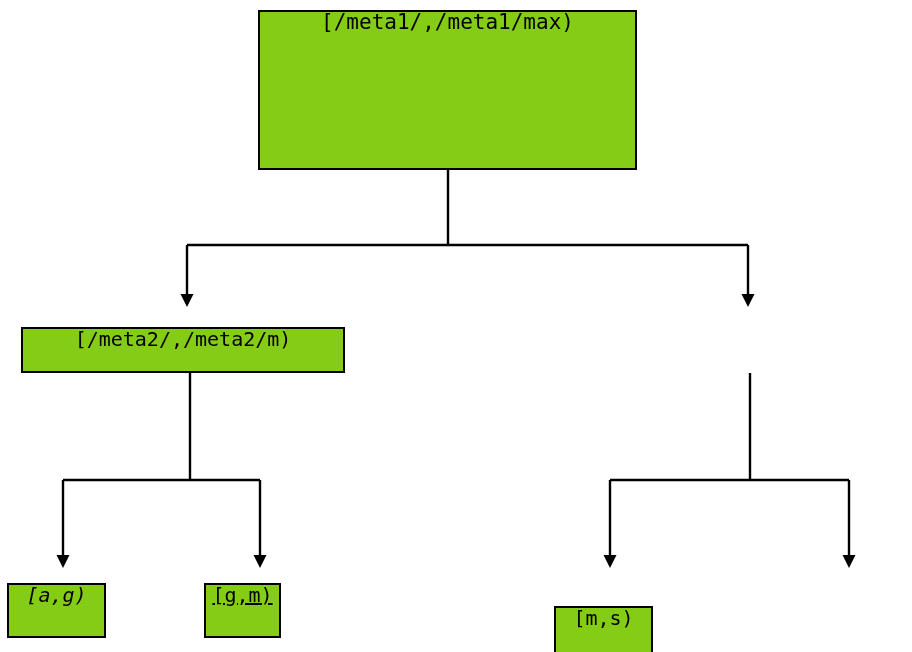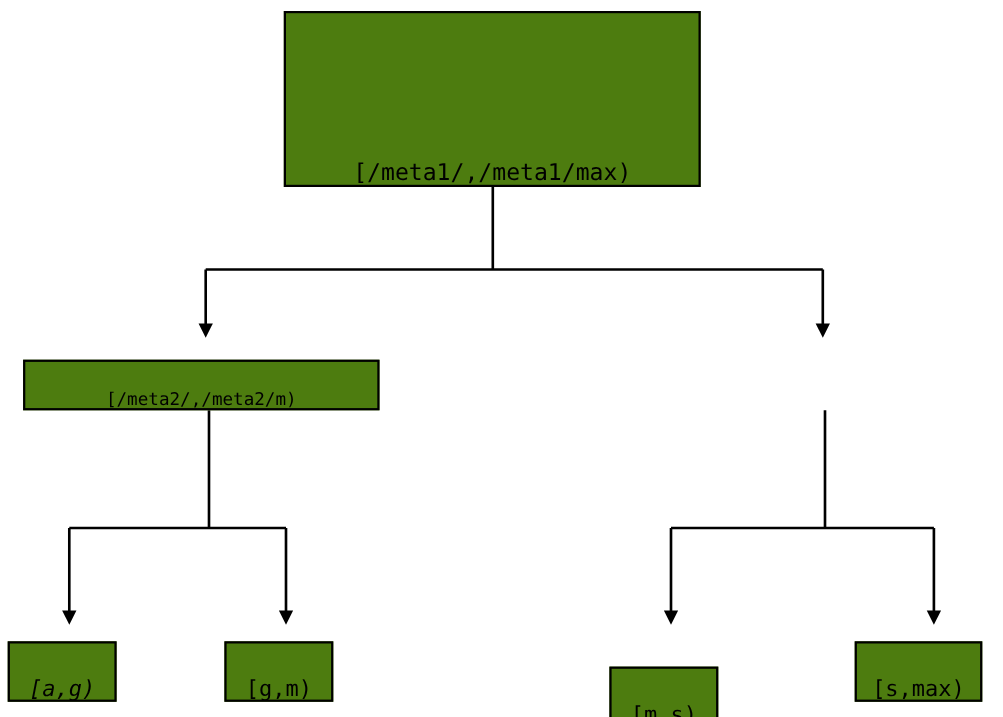--- a/index.html
+++ b/index.html
@@ -22,23 +22,23 @@
     position: absolute;
     left: 0;
     top: 0;
     width: 912px;
     height: 652px;
   }
   .tree-node {
     position: absolute;
     box-sizing: border-box;
     border: 2px solid #000000;
-    background: #4d7c0f;
+    background: #84cc16;
     display: flex;
-    align-items: flex-end;
+    align-items: flex-start;
     justify-content: center;
     color: #000000;
     white-space: pre;
   }
   .node-label {
     display: block;
     line-height: 1;
     letter-spacing: 0px;
   }
   #node-root {
@@ -54,33 +54,34 @@
     width: 324px;
     height: 46px;
   }
   #node-mid-right {
     left: 578px;
     top: 327px;
     width: 320px;
     height: 46px;
   }
   #node-mid-left .node-label,
-  #node-mid-right .node-label { font-size: 16px; }
+  #node-mid-right .node-label { font-size: 20px; }
   #node-leaf-0 {
     left: 7px;
     top: 583px;
     width: 99px;
     height: 55px;
     font-style: italic;
   }
   #node-leaf-1 {
     left: 204px;
     top: 583px;
-    width: 99px;
+    width: 77px;
     height: 55px;
+    text-decoration: underline;
   }
   #node-leaf-2 {
     left: 554px;
     top: 606px;
     width: 99px;
     height: 55px;
   }
   #node-leaf-3 {
     left: 777px;
     top: 583px;
@@ -144,17 +145,14 @@
   </div>
 
   <div class="tree-node" id="node-leaf-1">
     <span class="node-label">[g,m)</span>
   </div>
 
   <div class="tree-node" id="node-leaf-2">
     <span class="node-label">[m,s)</span>
   </div>
 
-  <div class="tree-node" id="node-leaf-3">
-    <span class="node-label">[s,max)</span>
-  </div>
 
 </div>
 
 </body></html>

